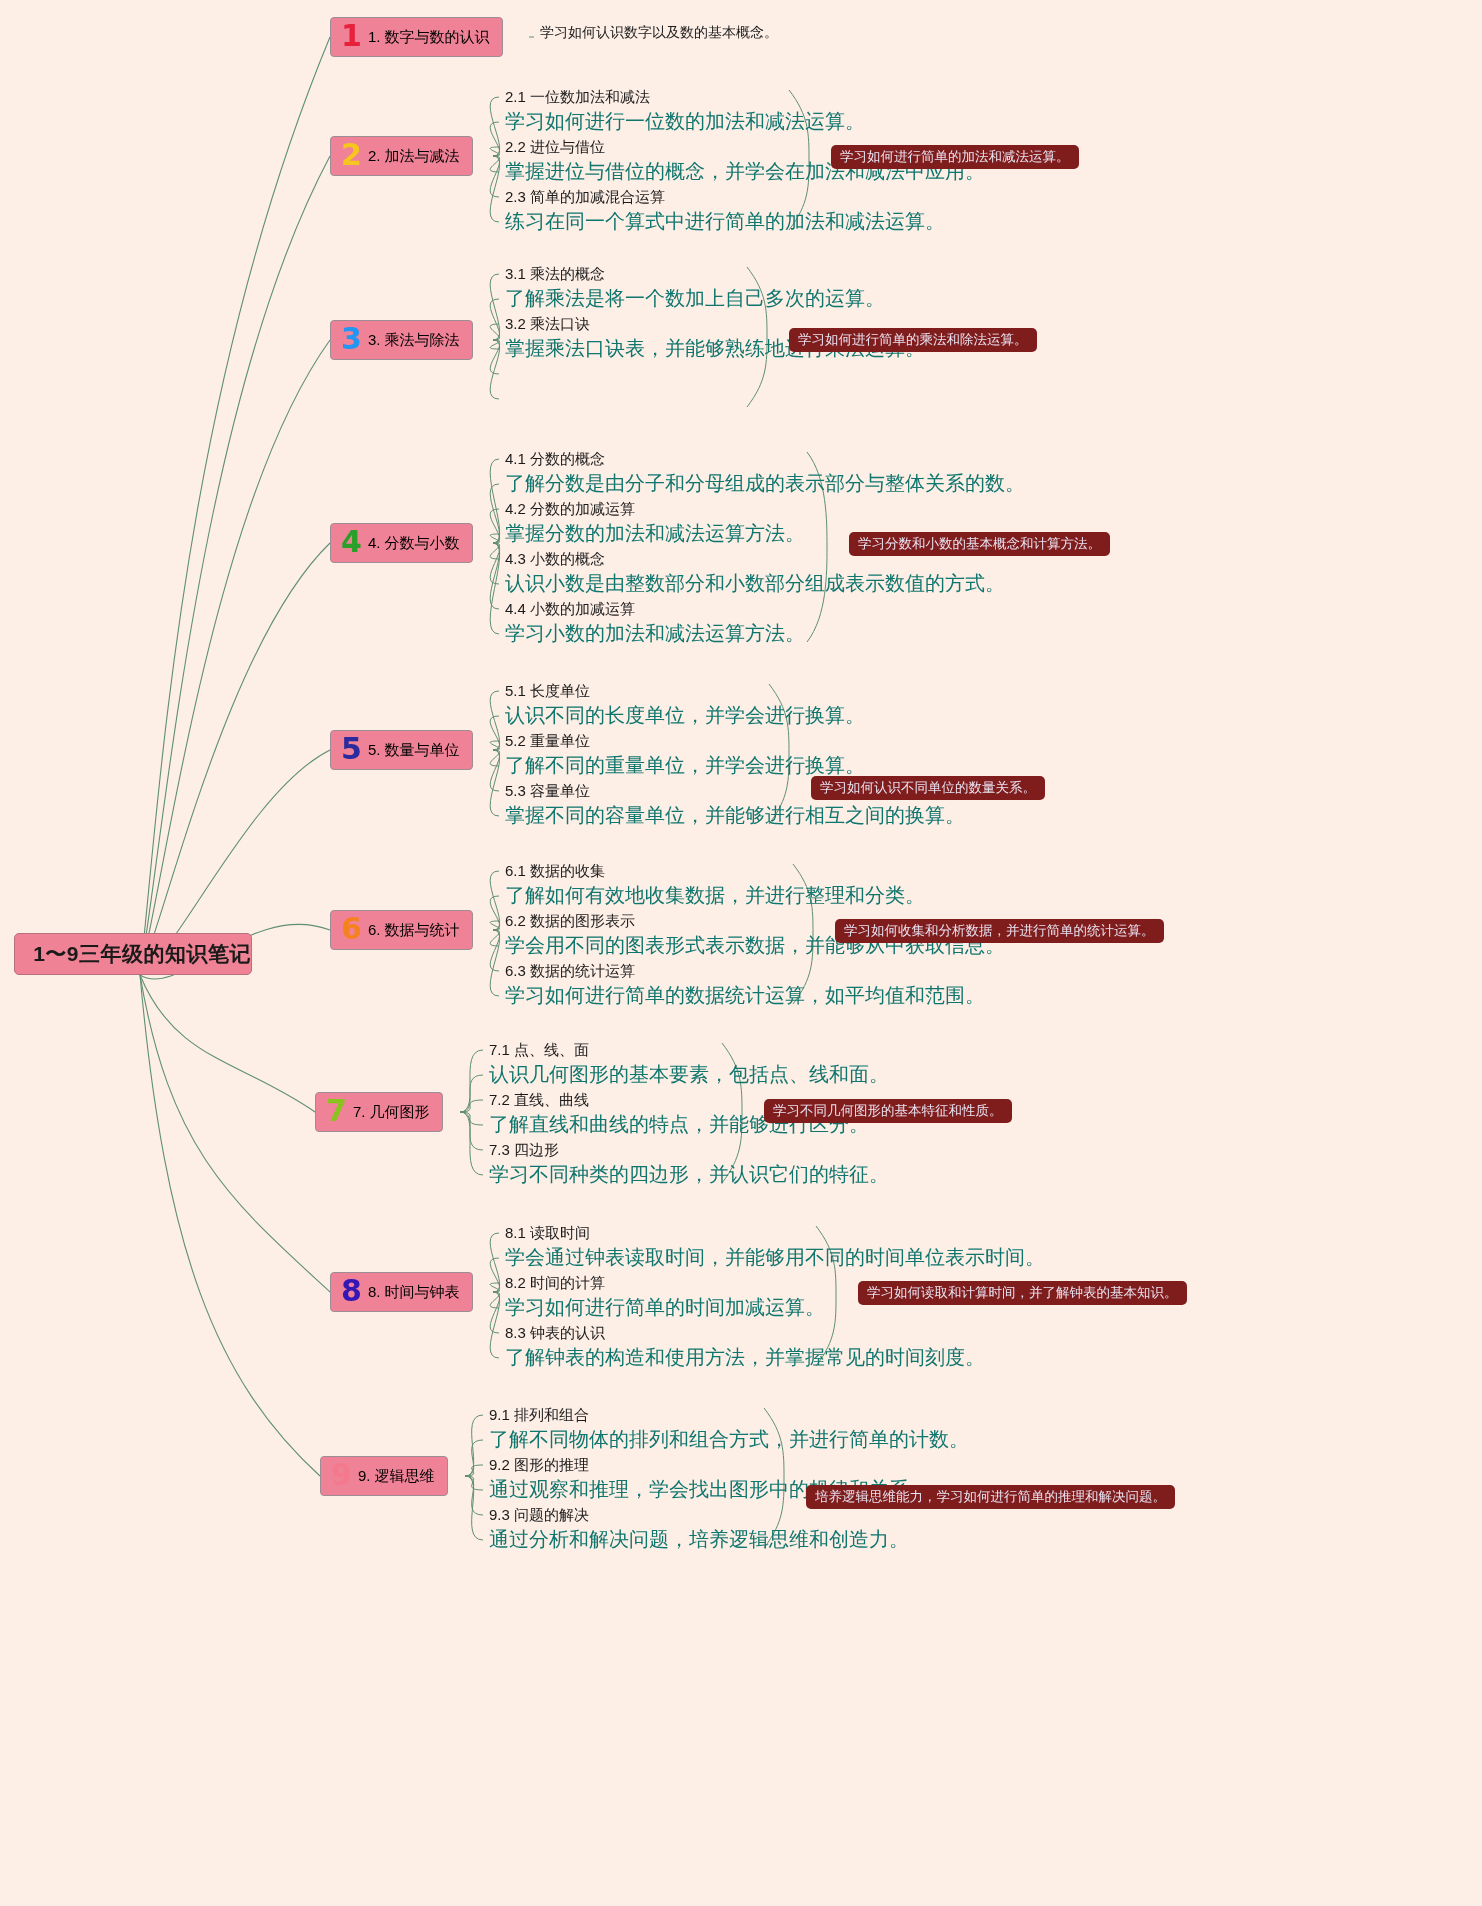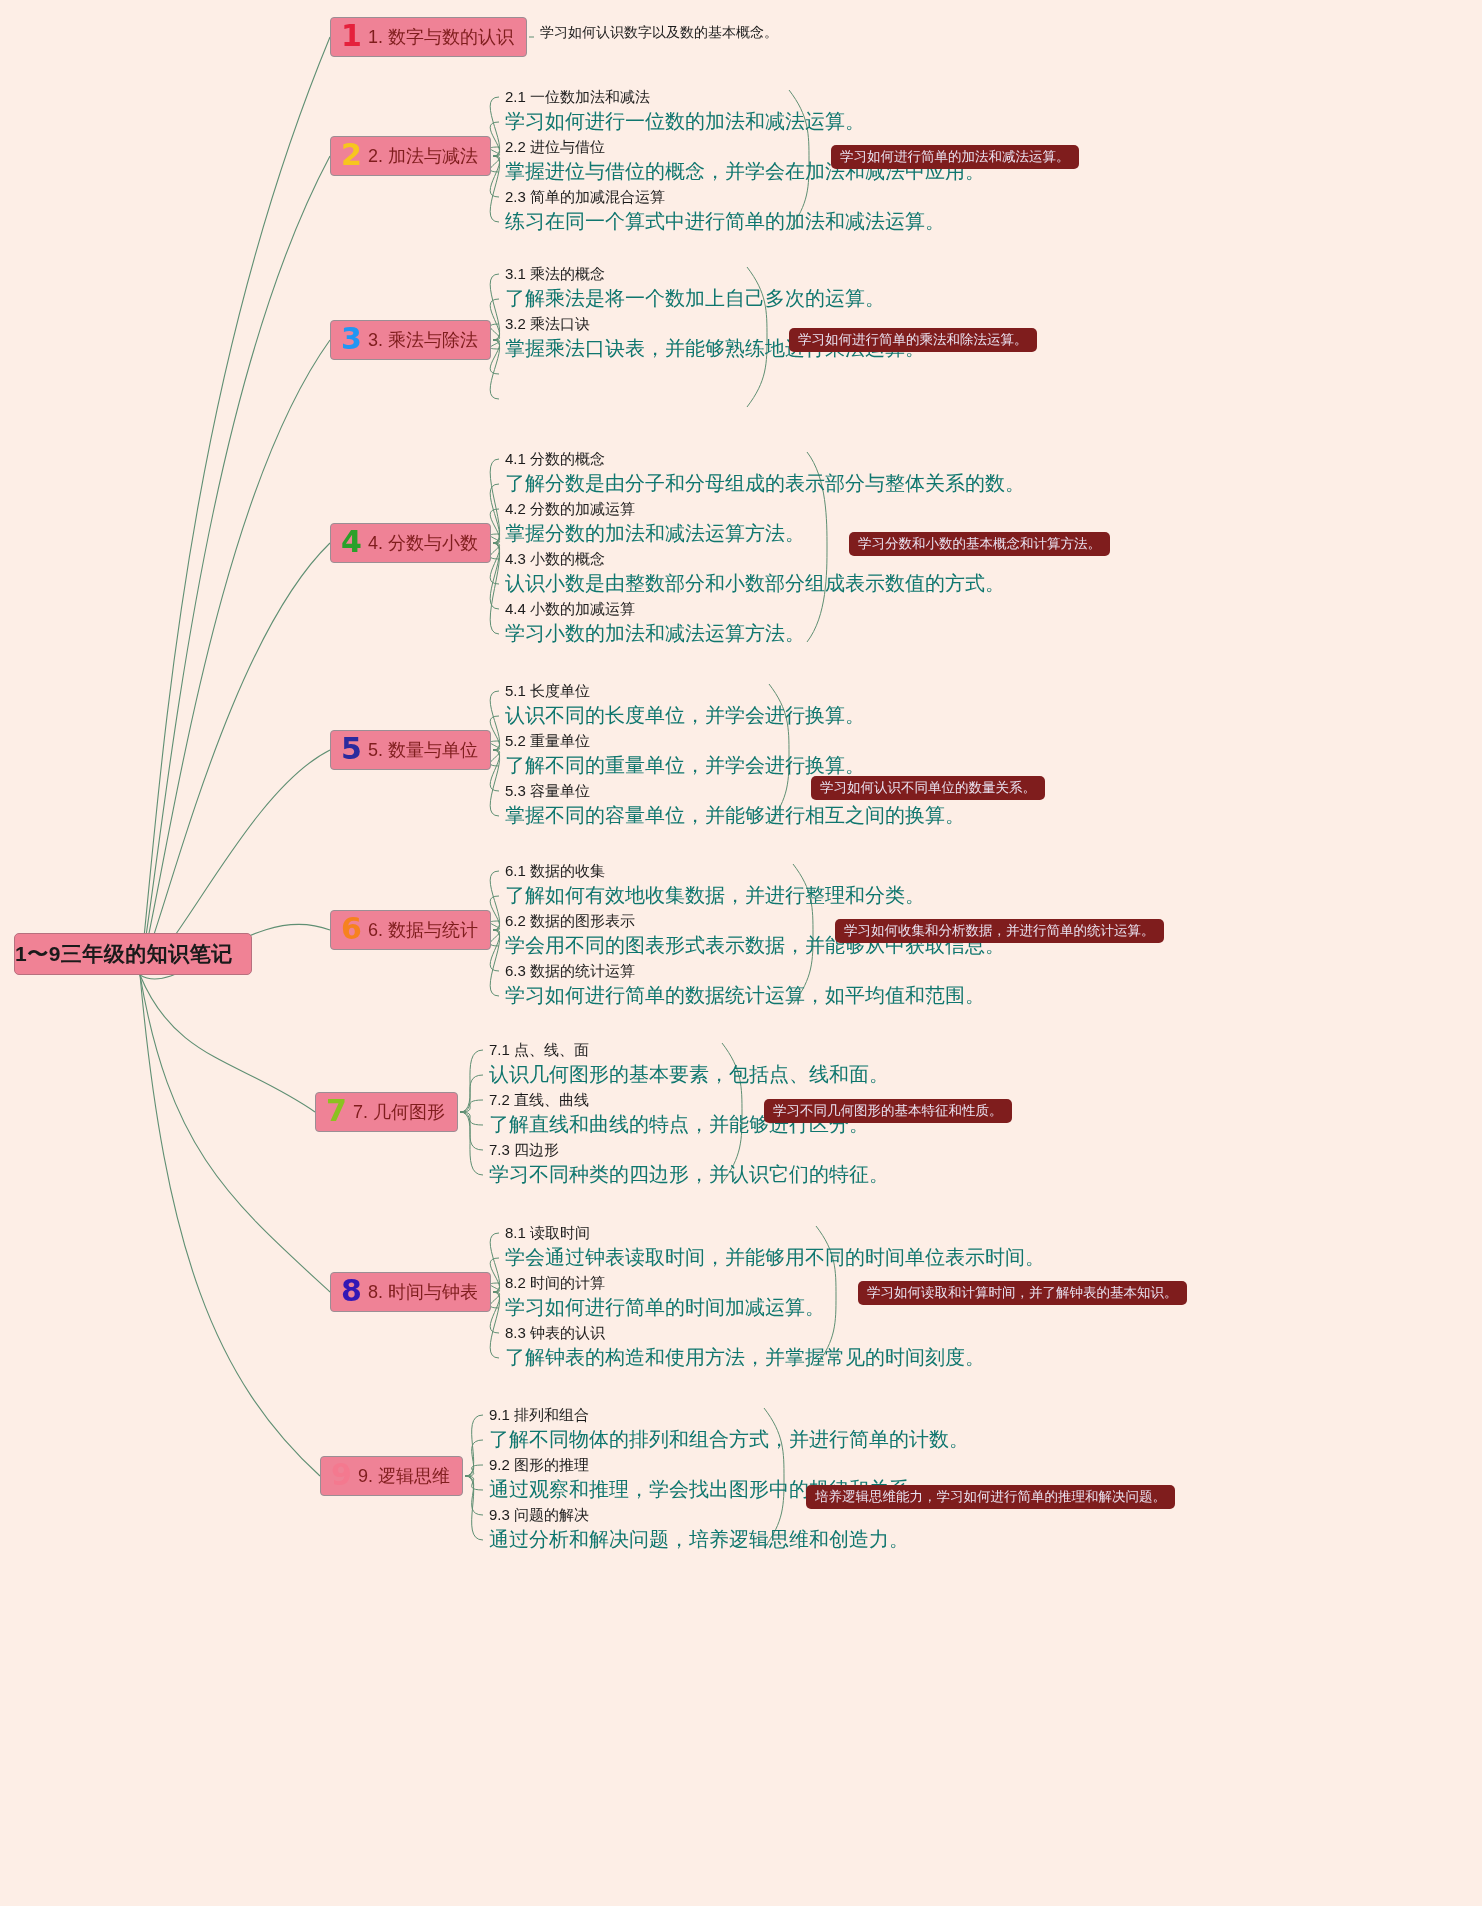--- a/index.html
+++ b/index.html
@@ -15,21 +15,21 @@
   svg.links { position:absolute; left:0; top:0; width:1482px; height:1906px; pointer-events:none; }
 
   
   .root-node{
     position:absolute;
     left:14px; top:933px;
     width:238px; height:42px;
     background:#f08295;
     border:1px solid #b7707e;
     border-radius:5px;
-    display:flex; align-items:center; justify-content:flex-start;
+    display:flex; align-items:center; justify-content:flex-end;
     font-size:21px; font-weight:bold; color:#1a1a1a;
     letter-spacing:.5px;
     white-space:nowrap;
   }
 
   
   .topic{
     position:absolute;
     height:40px;
     background:#ef8296;
@@ -40,21 +40,21 @@
     white-space:nowrap;
   }
   .topic .num{
     font-size:30px; font-weight:bold;
     line-height:1;
     margin-right:6px;
     position:relative; top:-1px;
     font-family:"DejaVu Sans",sans-serif;
   }
   .topic .tlabel{
-    font-size:18px; color:#7f1d1d; font-weight:500;
+    font-size:15px; color:#000000; font-weight:500;
   }
 
   
   .subs{ position:absolute; }
   .sub-title{
     font-size:15px; color:#1b1b1b; white-space:nowrap;
     line-height:25px; height:25px;
   }
   .sub-desc{
     font-size:20px; color:#0f766e; white-space:nowrap;

